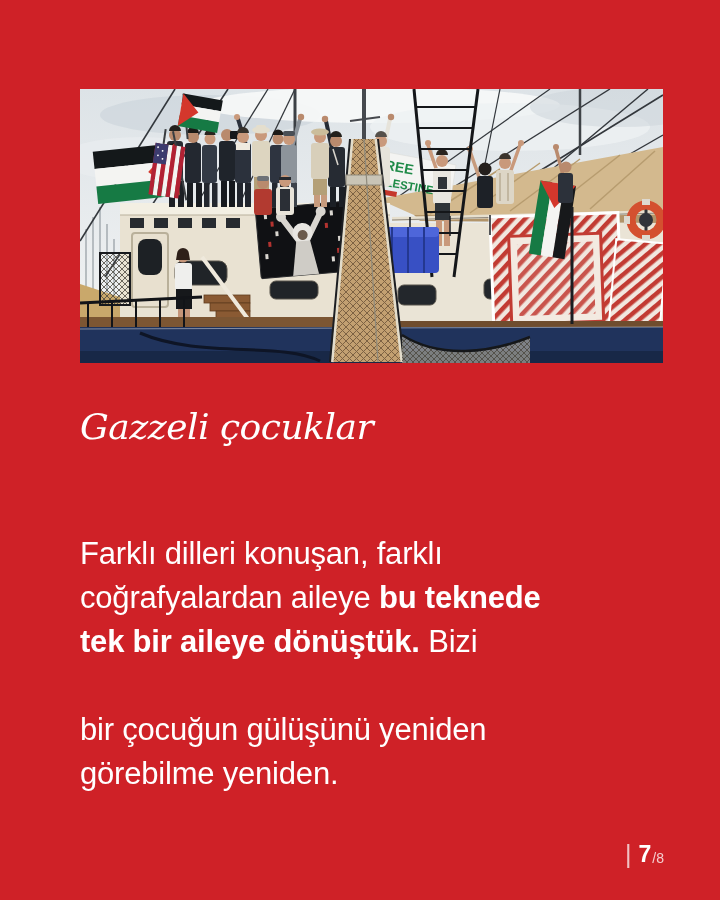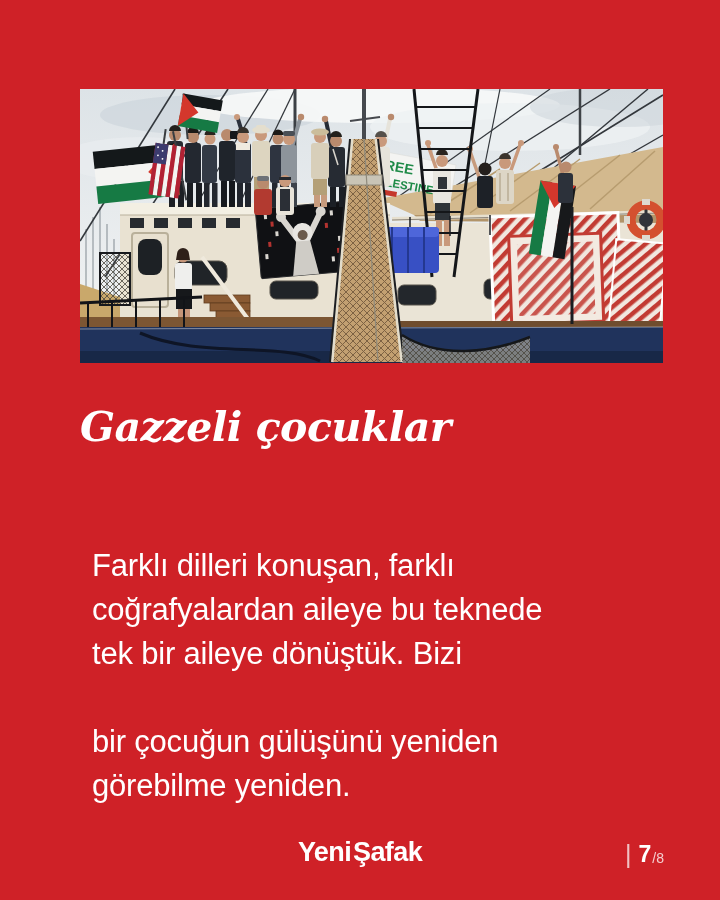--- a/index.html
+++ b/index.html
@@ -8,29 +8,29 @@
     background:#cf2127;overflow:hidden;
     font-family:"Liberation Sans",sans-serif;
   }
   .photo{
     position:absolute;left:80px;top:89px;width:583px;height:274px;
     overflow:hidden;background:#e8ebee;
   }
   .photo svg{display:block;width:100%;height:100%;}
   .headline{
     position:absolute;left:80px;top:400px;width:570px;margin:0;
-    font-family:"DejaVu Serif",serif;font-style:italic;font-weight:700;
-    font-size:41px;line-height:54px;letter-spacing:-0.5px;color:#ffffff;
+    font-family:"DejaVu Serif",serif;font-style:italic;font-weight:400;
+    font-size:36px;line-height:54px;letter-spacing:-0.5px;color:#ffffff;
   }
   .bodytext{
-    position:absolute;left:80px;top:532px;width:580px;margin:12px;
+    position:absolute;left:80px;top:532px;width:580px;margin:0;
     font-size:31px;line-height:44px;color:#ffffff;font-weight:400;
     letter-spacing:-0.2px;
   }
-  .bodytext .b{font-weight:400;}
+  .bodytext .b{font-weight:700;}
   .logo{
     position:absolute;left:50%;top:836px;transform:translateX(-50%);
     color:#fff;font-weight:700;font-size:27px;line-height:32px;
     letter-spacing:-0.6px;white-space:nowrap;
   }
   .logo .lp2{margin-left:2px;}
   .pager{
     position:absolute;right:56px;top:841px;display:flex;align-items:flex-end;
     color:#fff;line-height:1;
   }
@@ -475,23 +475,20 @@
       </g>
     </svg>
   </div>
 
   <h1 class="headline">
     <span>Gazzeli çocuklar</span><br>
   </h1>
 
   <p class="bodytext"><span>Farklı dilleri konuşan, farklı</span><br><span>coğrafyalardan aileye </span><span class="b">bu teknede</span><br><span class="b">tek bir aileye dönüştük.</span><span> Bizi</span><br><br><span>bir çocuğun gülüşünü yeniden</span><br><span>görebilme yeniden.</span></p>
 
-  <div class="logo">
-    <span class="lp1">Yeni</span><span class="lp2">Şafak</span>
-  </div>
 
   <div class="pager">
     <span class="sep">|</span>
     <span class="cur">7</span>
     <span class="tot">/8</span>
   </div>
 
 </div>
 
 </body></html>

